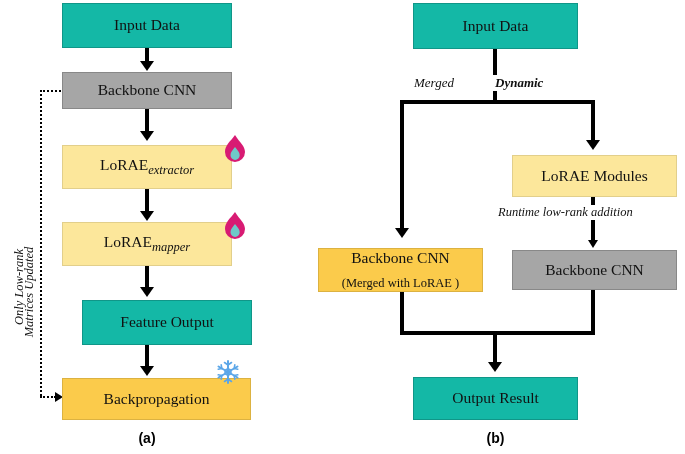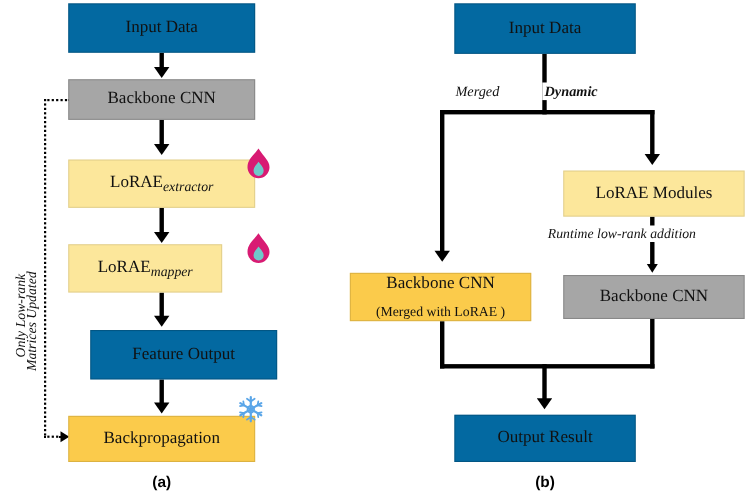--- a/index.html
+++ b/index.html
@@ -13,21 +13,21 @@
   
   .box{
     position:absolute;box-sizing:border-box;
     display:flex;flex-direction:column;align-items:center;justify-content:center;
     text-align:center;line-height:1.05;
     font-family:"Liberation Serif","DejaVu Serif",serif;
     font-size:15.5px;color:#111;
     border:1px solid rgba(0,0,0,0.18);
     z-index:5;
   }
-  .box.blue{background:#0369a1;}
+  .box.blue{background:#14b8a6;}
   .box.gray{background:#A6A6A6;}
   .box.lightyellow{background:#FCE79B;border-color:rgba(0,0,0,0.10);}
   .box.gold{background:#FBCB4B;border-color:rgba(0,0,0,0.12);}
   .box .sub{font-size:12.5px;margin-top:11px;}
 
   .box .sub-script{font-style:italic;font-size:12.5px;vertical-align:-0.28em;}
   .box .lorae-line{white-space:nowrap;}
 
   
   .vline{position:absolute;background:#000;width:4px;z-index:2;}
@@ -102,21 +102,21 @@
   <span class="icon" style="left:222px;top:134px;width:26px;height:30px;">
     <svg width="26" height="30" viewBox="0 0 26 30">
       <path d="M13 1 C8 8 3 11 3 18 a10 10 0 0 0 20 0 C23 12 18 9 13 1 Z" fill="#D81B73"></path>
       <path d="M13 13 C10.5 16.5 8.5 18 8.5 21.3 a4.6 4.6 0 0 0 9.2 0 C17.7 18 15.5 16.5 13 13 Z" fill="#6FC9C9"></path>
     </svg>
   </span>
 
   <div class="vline" style="left:145px;top:189px;height:24px;"></div>
   <div class="arrowhead" style="left:140px;top:211px;"></div>
 
-  <div class="box lightyellow" style="left:62px;top:222px;width:140px;height:44px;">
+  <div class="box lightyellow" style="left:62px;top:222px;width:170px;height:44px;">
     <span class="lorae-line">
       <span>LoRAE</span><span class="sub-script">mapper</span>
     </span>
   </div>
 
   <span class="icon" style="left:222px;top:211px;width:26px;height:30px;">
     <svg width="26" height="30" viewBox="0 0 26 30">
       <path d="M13 1 C8 8 3 11 3 18 a10 10 0 0 0 20 0 C23 12 18 9 13 1 Z" fill="#D81B73"></path>
       <path d="M13 13 C10.5 16.5 8.5 18 8.5 21.3 a4.6 4.6 0 0 0 9.2 0 C17.7 18 15.5 16.5 13 13 Z" fill="#6FC9C9"></path>
     </svg>
@@ -124,21 +124,21 @@
 
   <div class="vline" style="left:145px;top:266px;height:23px;"></div>
   <div class="arrowhead" style="left:140px;top:287px;"></div>
 
   <div class="box blue" style="left:62px;top:300px;width:170px;height:45px;margin-left:20px;">
     <span>Feature Output</span>
   </div>
   <div class="vline" style="left:145px;top:345px;height:23px;"></div>
   <div class="arrowhead" style="left:140px;top:366px;"></div>
 
-  <div class="box gold" style="left:62px;top:378px;width:170px;height:42px;text-align:right;">
+  <div class="box gold" style="left:62px;top:378px;width:189px;height:42px;text-align:right;">
     <span>Backpropagation</span>
   </div>
 
   <span class="icon" style="left:214px;top:358px;width:28px;height:28px;">
     <svg width="28" height="28" viewBox="0 0 28 28">
       <g stroke="#5BA6E8" stroke-width="2" stroke-linecap="round">
         <line x1="14" y1="3" x2="14" y2="25"></line>
         <line x1="4.5" y1="8.5" x2="23.5" y2="19.5"></line>
         <line x1="4.5" y1="19.5" x2="23.5" y2="8.5"></line>
       </g>

